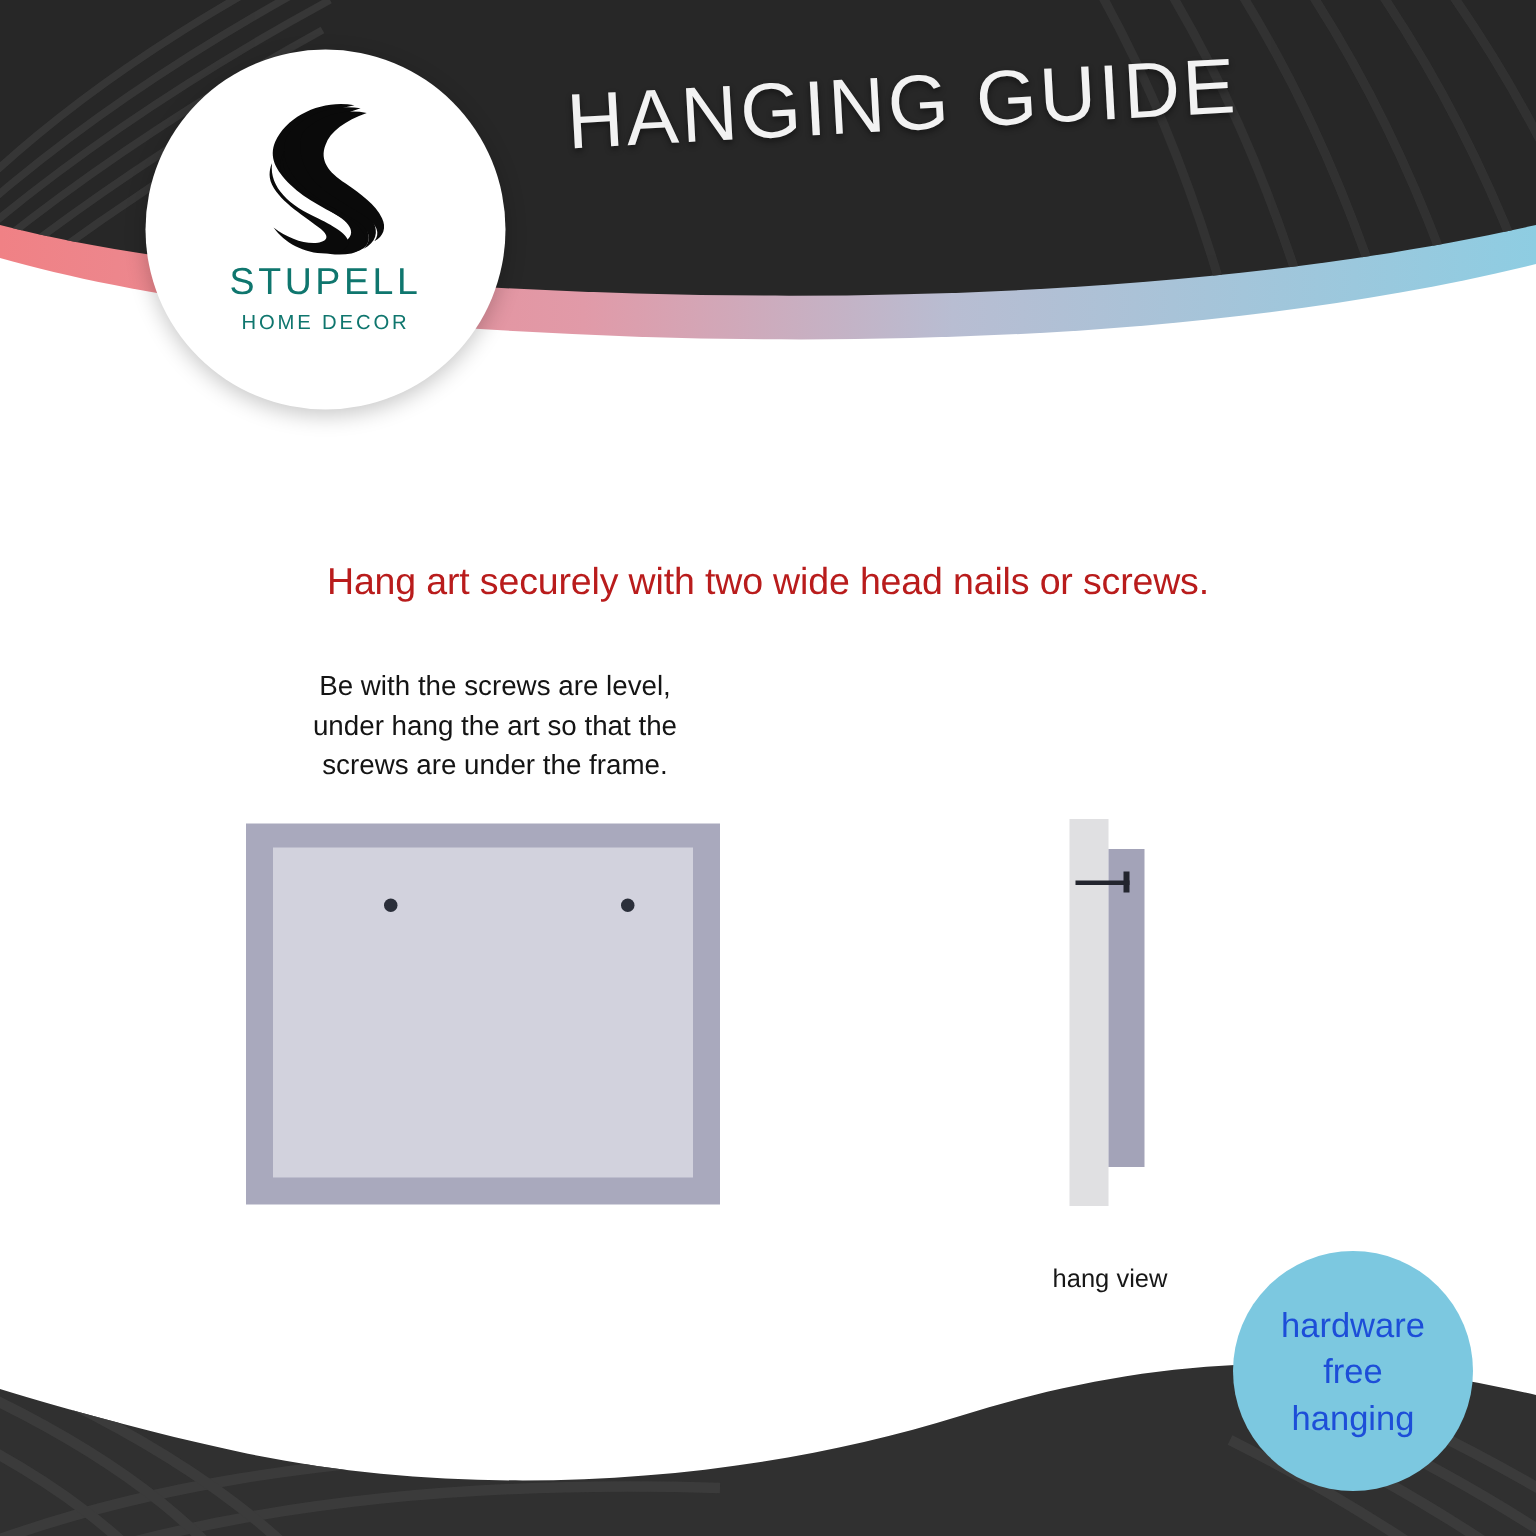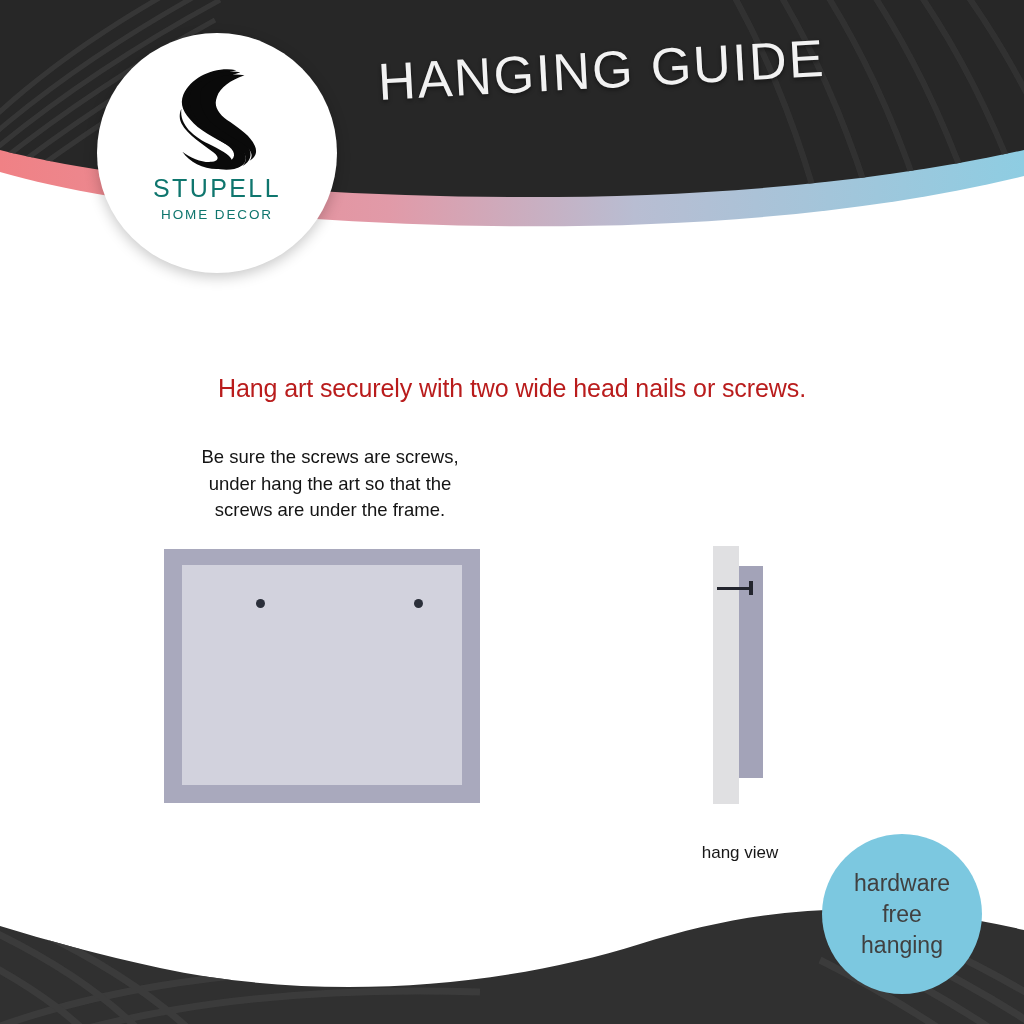--- a/index.html
+++ b/index.html
@@ -216,21 +216,21 @@
     top: 834px;
     width: 160px;
     height: 160px;
     border-radius: 50%;
     background: #7cc8e0;
     display: flex;
     flex-direction: column;
     align-items: center;
     justify-content: center;
     z-index: 8;
-    color: #404040;
+    color: #1d4ed8;
     font-size: 23px;
     line-height: 31px;
     font-weight: 400;
   }
   .hw-badge div { white-space: nowrap; }
 </style>
 </head>
 <body>
 
 <div id="stage">
@@ -324,21 +324,21 @@
     <div class="logo-sub">HOME DECOR</div>
   </div>
 
   <div class="header-title">HANGING GUIDE</div>
 
 
   <div class="main-instruction">Hang art securely with two wide head nails or screws.</div>
 
   <div class="panel panel-left">
     <div class="panel-text">
-      <div>Be sure the screws are screws,</div>
+      <div>Be with the screws are level,</div>
       <div>under hang the art so that the</div>
       <div>screws are under the frame.</div>
     </div>
   </div>
 
 
   <div class="front-frame">
     <div class="front-frame-inner">
       <span class="screw-dot a"></span>
       <span class="screw-dot b"></span>

